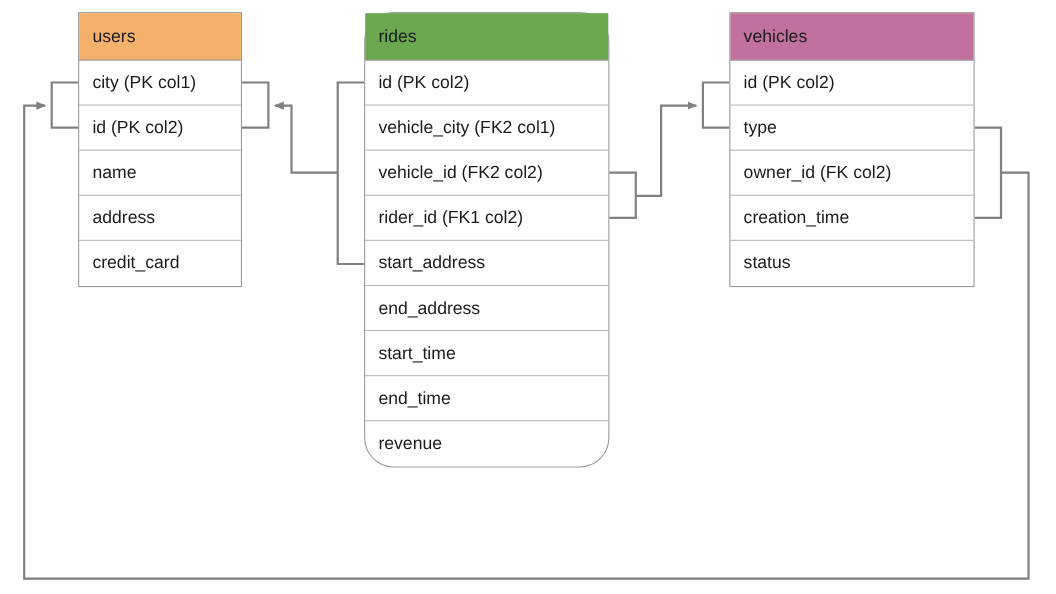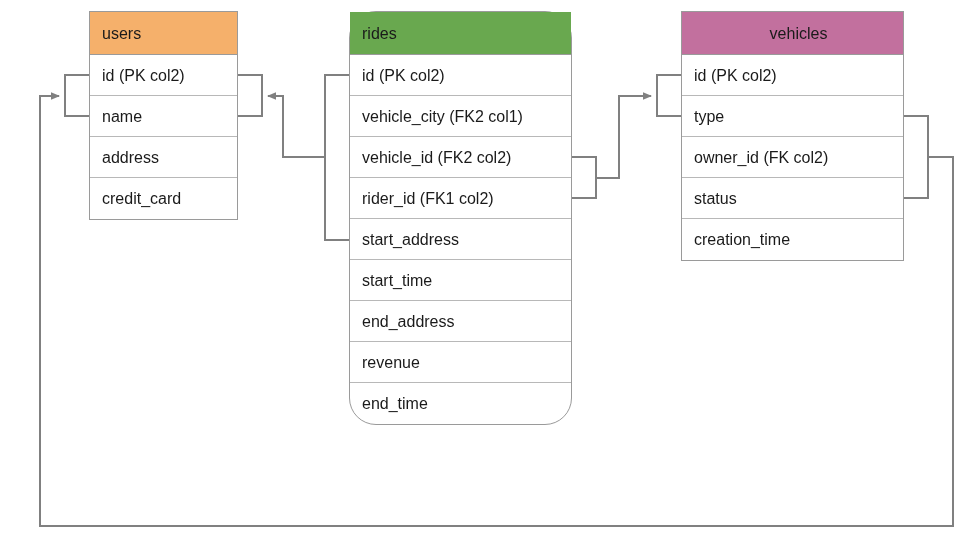--- a/index.html
+++ b/index.html
@@ -12,21 +12,20 @@
     height: 540px;
     position: relative;
     overflow: hidden;
     font-family: "Liberation Sans", sans-serif;
   }
   #canvas {
     position: absolute;
     left: 0; top: 0;
     width: 868px;
     height: 540px;
-    margin-left: 18px;
   }
   .connectors {
     position: absolute;
     left: 0; top: 0;
     width: 960px;
     height: 540px;
     pointer-events: none;
   }
   .entity {
     position: absolute;
@@ -94,41 +93,42 @@
       <path d="M 307 157 L 265 157 L 265 96 L 250 96" marker-end="url(#arrowhead)"></path>
 
       <path d="M 578 178 L 601 178 L 601 96 L 633 96" marker-end="url(#arrowhead)"></path>
 
       <path d="M 910 157 L 935 157 L 935 526 L 22 526 L 22 96 L 41 96" marker-end="url(#arrowhead)"></path>
     </g>
   </svg>
 
   <div class="entity" id="entity-users">
     <div class="entity-header" style="background: rgb(245, 176, 107);">users</div>
+    <div class="entity-field">city (PK col1)</div>
     <div class="entity-field">id (PK col2)</div>
     <div class="entity-field">name</div>
     <div class="entity-field">address</div>
     <div class="entity-field">credit_card</div>
   </div>
 
   <div class="entity" id="entity-rides">
     <div class="entity-header" style="background: rgb(105, 168, 79);">rides</div>
     <div class="entity-field">id (PK col2)</div>
     <div class="entity-field">vehicle_city (FK2 col1)</div>
     <div class="entity-field">vehicle_id (FK2 col2)</div>
     <div class="entity-field">rider_id (FK1 col2)</div>
     <div class="entity-field">start_address</div>
+    <div class="entity-field">end_address</div>
     <div class="entity-field">start_time</div>
-    <div class="entity-field">end_address</div>
+    <div class="entity-field">end_time</div>
     <div class="entity-field">revenue</div>
-    <div class="entity-field">end_time</div>
   </div>
 
   <div class="entity" id="entity-vehicles">
-    <div class="entity-header" style="background: rgb(194, 112, 158); text-align: center;">vehicles</div>
+    <div class="entity-header" style="background: rgb(194, 112, 158);">vehicles</div>
     <div class="entity-field">id (PK col2)</div>
     <div class="entity-field">type</div>
     <div class="entity-field">owner_id (FK col2)</div>
+    <div class="entity-field">creation_time</div>
     <div class="entity-field">status</div>
-    <div class="entity-field">creation_time</div>
   </div>
 
 </div>
 
 </body></html>

